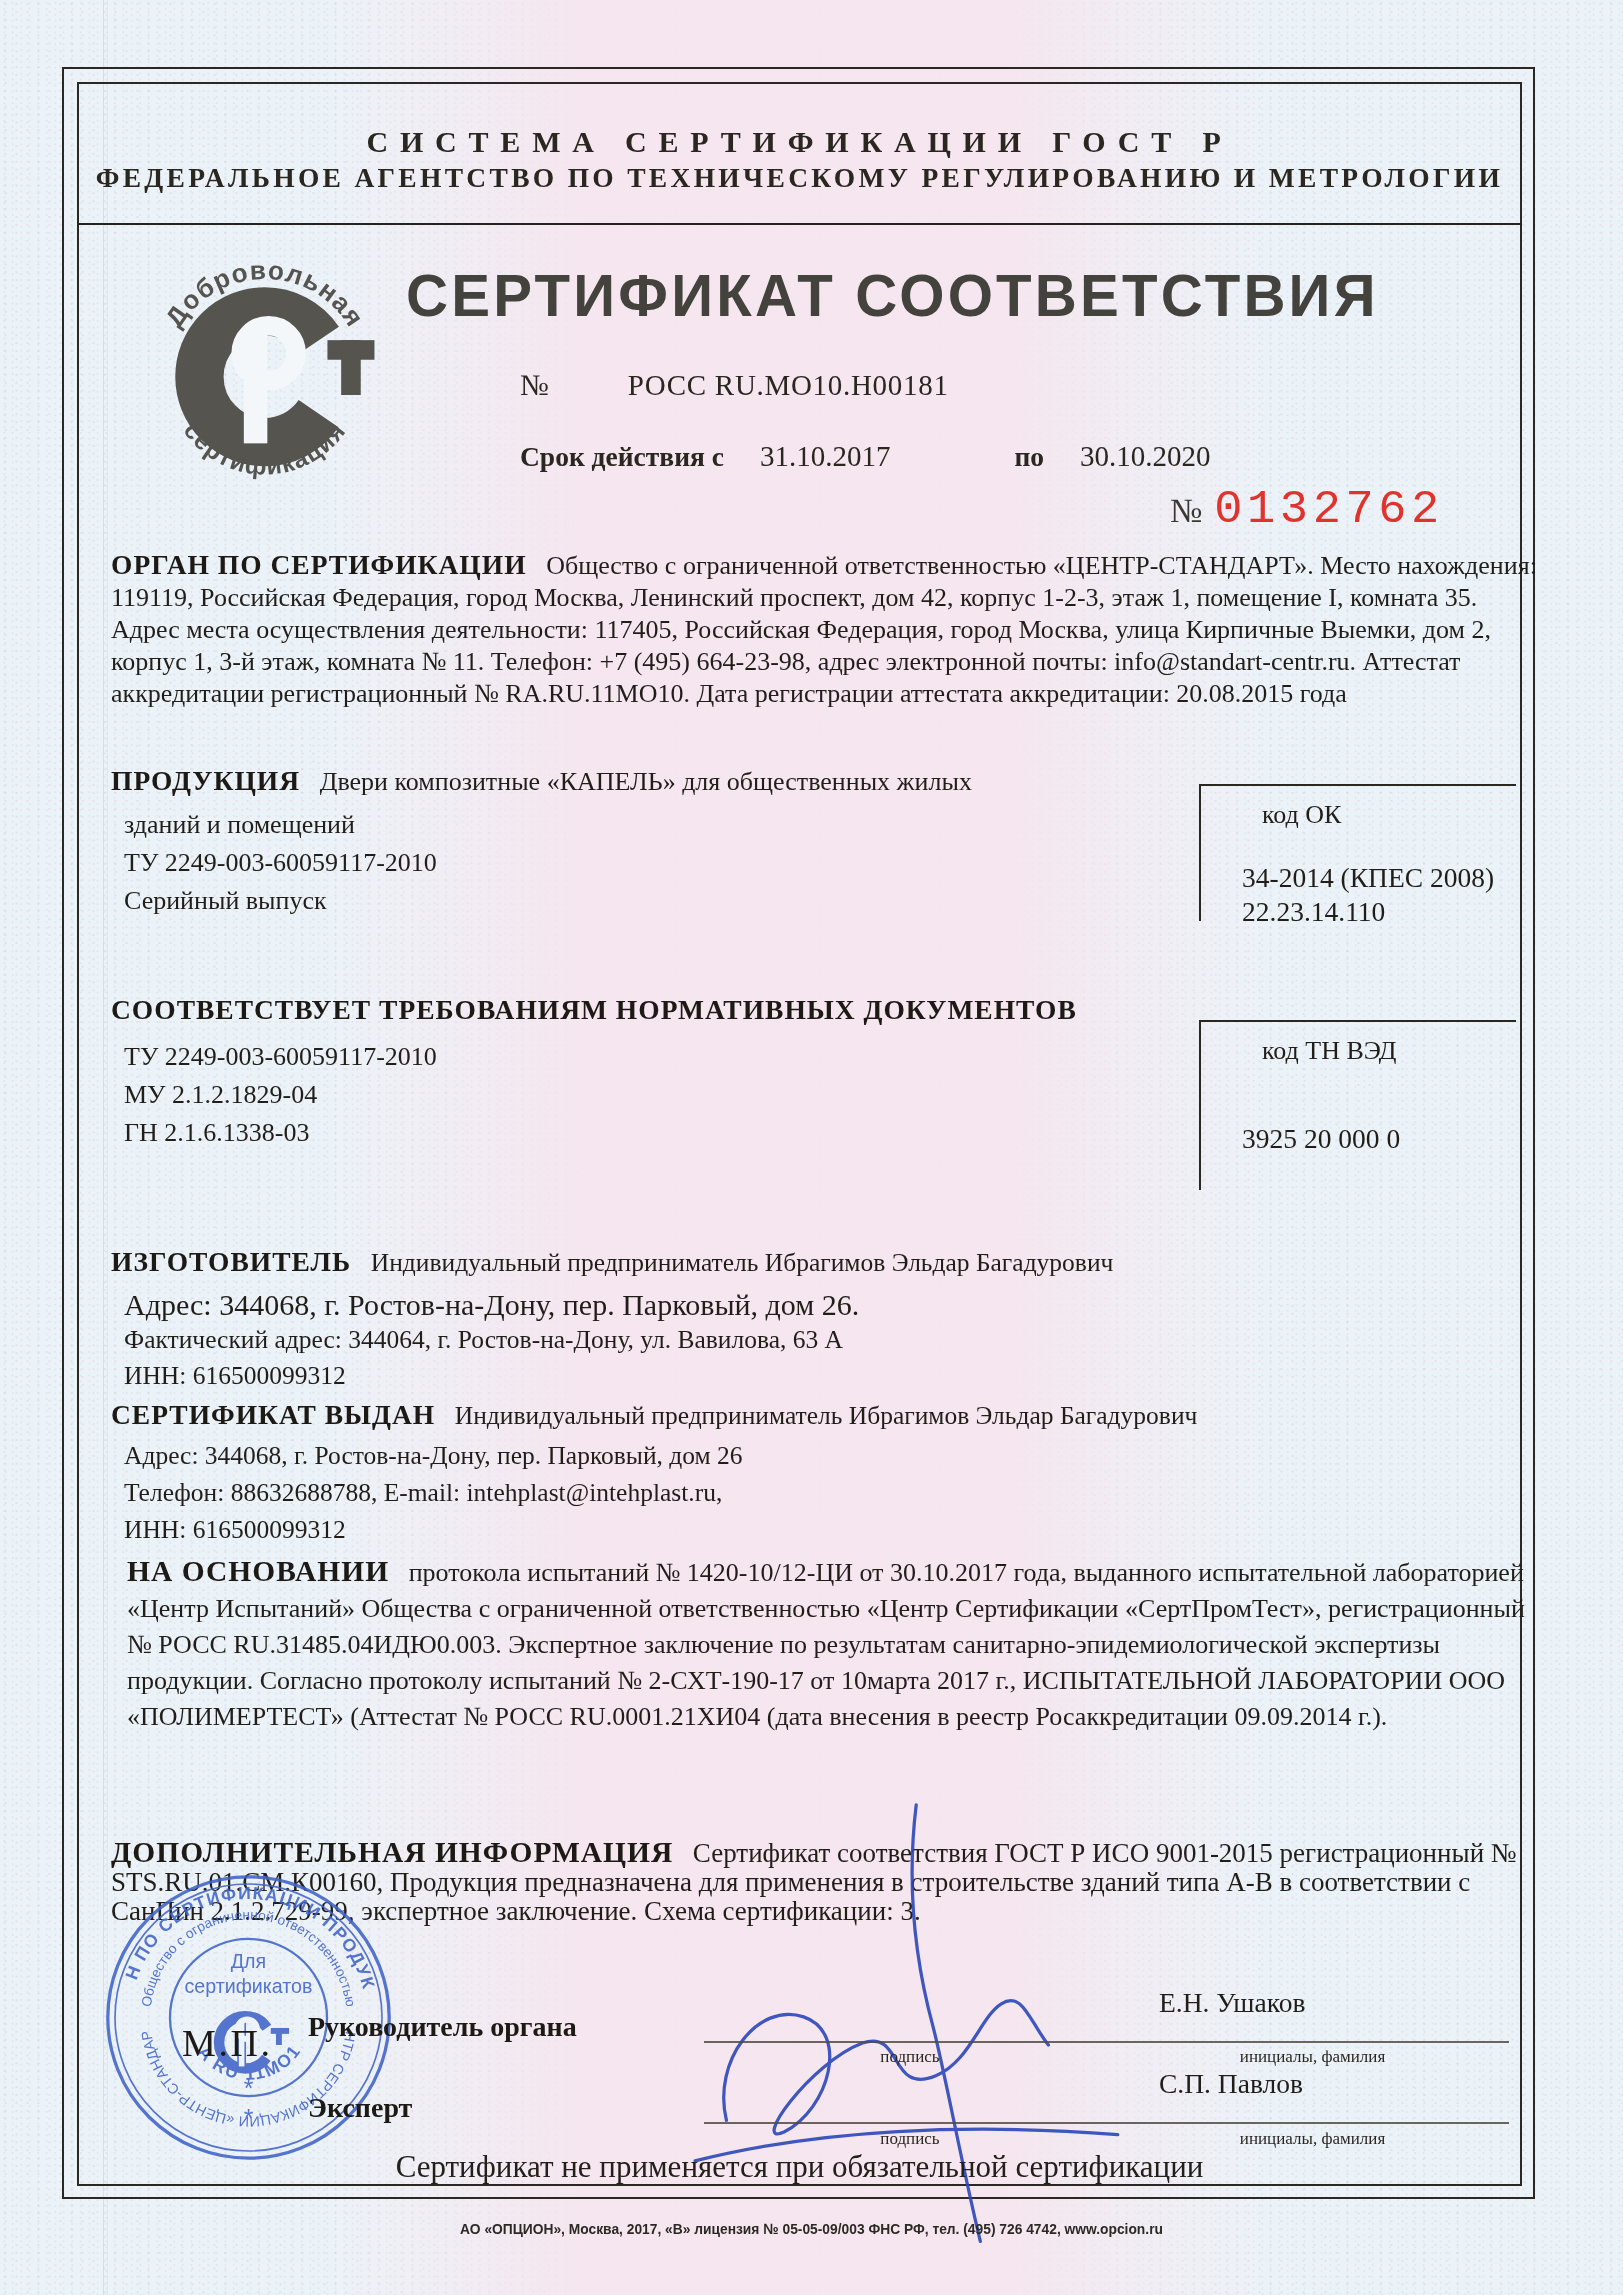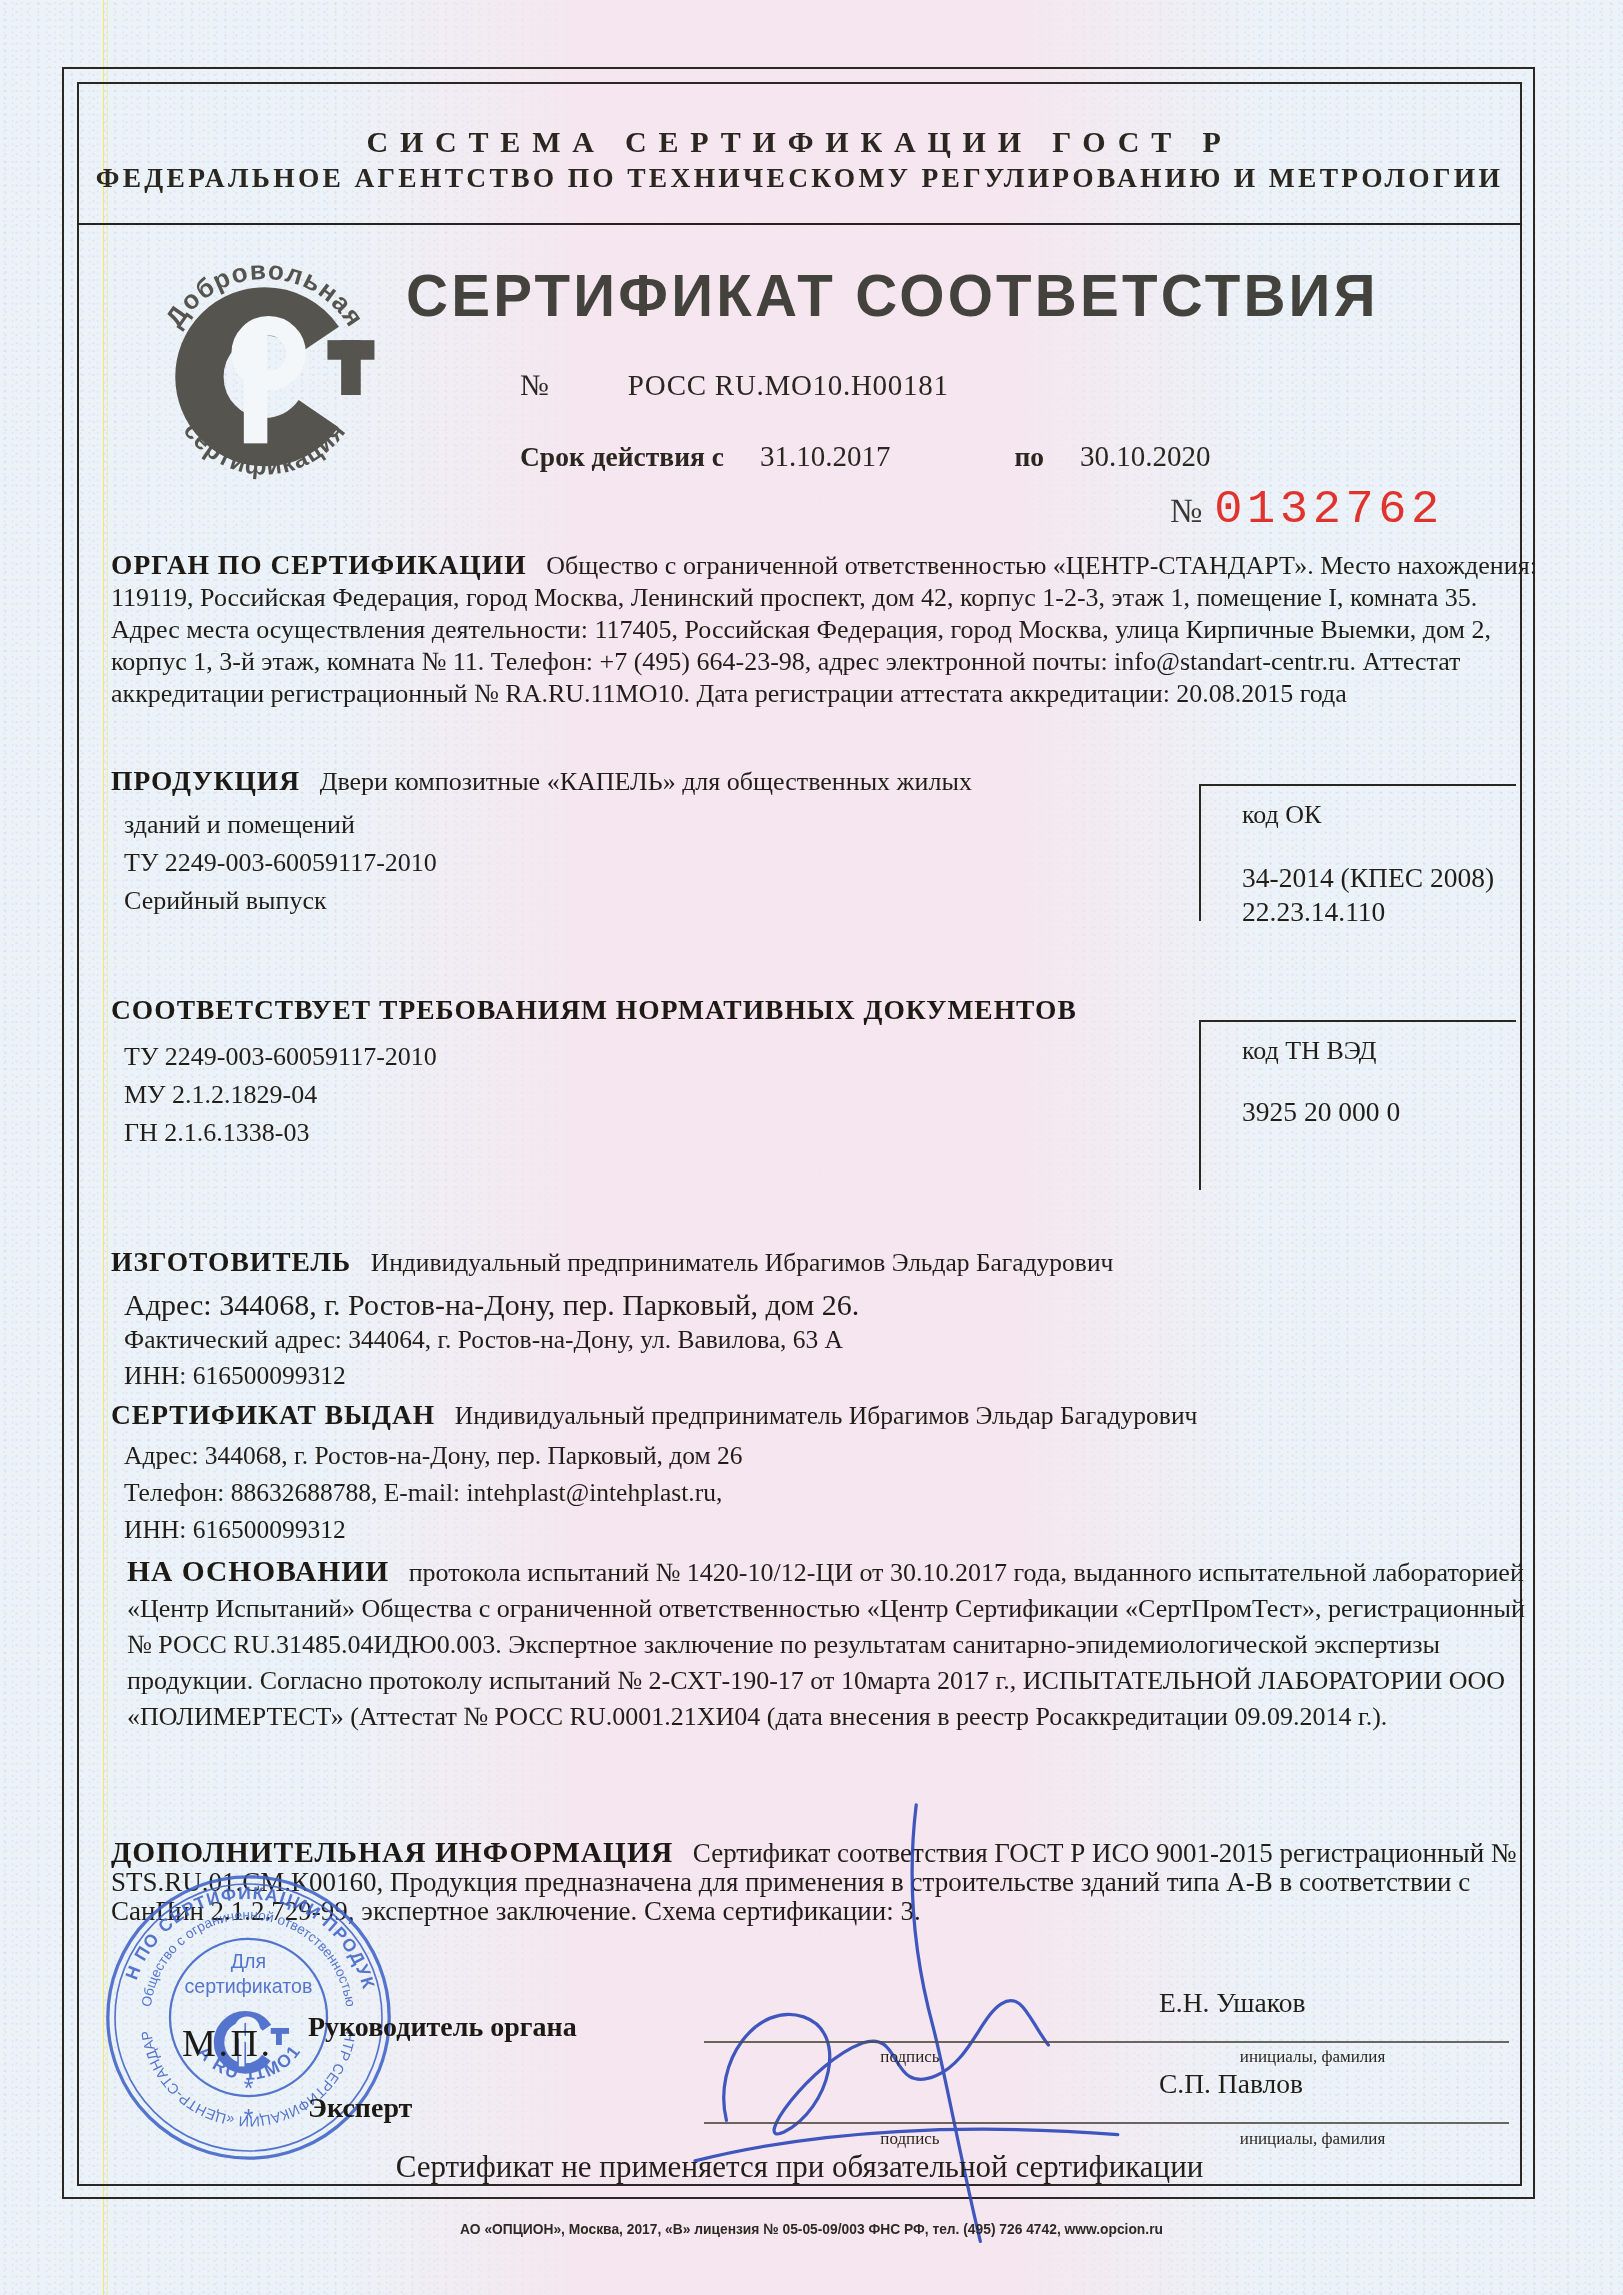--- a/index.html
+++ b/index.html
@@ -40,21 +40,21 @@
   .blankno{position:absolute;left:1170px;top:483px;}
   .blankno .no{font-size:34px;color:#3a3833;}
   .blankno .digits{font-family:"Liberation Mono", monospace;font-size:47px;
     color:#e1332d;letter-spacing:4.6px;margin-left:11.8px;}
   .sec{position:absolute;font-size:26px;line-height:32px;color:#211e19;}
   .lbl{font-weight:bold;font-size:27.5px;letter-spacing:1px;color:#1d1a15;margin-right:19.6px;}
   .biglbl{font-size:29.5px;}
   .indent{position:absolute;font-size:26px;color:#211e19;}
   .codebox{position:absolute;border-top:2px solid #2a2620;border-left:2px solid #2a2620;
     padding:14.4px 0 0 41px;}
-  .codebox .clabel{font-size:26px;color:#211e19;}
+  .codebox .clabel{font-size:26px;color:#211e19;margin-left:20px;}
   .codebox .cval{font-size:27.5px;color:#211e19;line-height:34px;}
   .sigline{position:absolute;border-bottom:2px solid rgba(80,76,68,.85);}
   .caption{position:absolute;font-size:17px;color:#2a2620;text-align:center;}
   .signame{position:absolute;font-size:27.5px;color:#211e19;}
   .siglabel{position:absolute;font-size:28px;font-weight:bold;color:#1d1a15;}
   .mp{position:absolute;left:182px;top:2021px;font-size:38px;color:#1c1a16;letter-spacing:2.6px;}
   .footnote{position:absolute;left:77px;top:2149px;width:1445px;text-align:center;
     font-size:31px;color:#23201b;}
   .printer{position:absolute;left:0;top:2220px;width:1623px;text-align:center;
     font-family:"Liberation Sans", sans-serif;font-size:15px;font-weight:bold;
@@ -129,21 +129,21 @@
 
   <div class="sec" style="left:111px;top:994px;width:1073px">
     <span class="lbl">СООТВЕТСТВУЕТ ТРЕБОВАНИЯМ НОРМАТИВНЫХ ДОКУМЕНТОВ</span>
   </div>
   <div class="indent" style="left:124px;top:1042px">ТУ 2249-003-60059117-2010</div>
   <div class="indent" style="left:124px;top:1080px">МУ 2.1.2.1829-04</div>
   <div class="indent" style="left:124px;top:1118px">ГН 2.1.6.1338-03</div>
 
   <div class="codebox" style="left:1199px;top:1020px;width:274px;height:154px">
     <div class="clabel">код ТН ВЭД</div>
-    <div class="cval" style="margin-top:29px">3925 20 000 0</div>
+    <div class="cval" style="margin-top:56px">3925 20 000 0</div>
   </div>
 
   <div class="sec" style="left:111px;top:1246px;width:1433px">
     <span class="lbl">ИЗГОТОВИТЕЛЬ</span><span style="font-size:25.5px">Индивидуальный предприниматель Ибрагимов Эльдар Багадурович</span>
   </div>
   <div class="indent" style="left:124px;top:1288px;font-size:30px">Адрес: 344068, г. Ростов-на-Дону, пер. Парковый, дом 26.</div>
   <div class="indent" style="left:124px;top:1325px;font-size:25.5px">Фактический адрес: 344064, г. Ростов-на-Дону, ул. Вавилова, 63 А</div>
   <div class="indent" style="left:124px;top:1361px;font-size:25.5px">ИНН: 616500099312</div>
 
   <div class="sec" style="left:111px;top:1399px;width:1433px">

